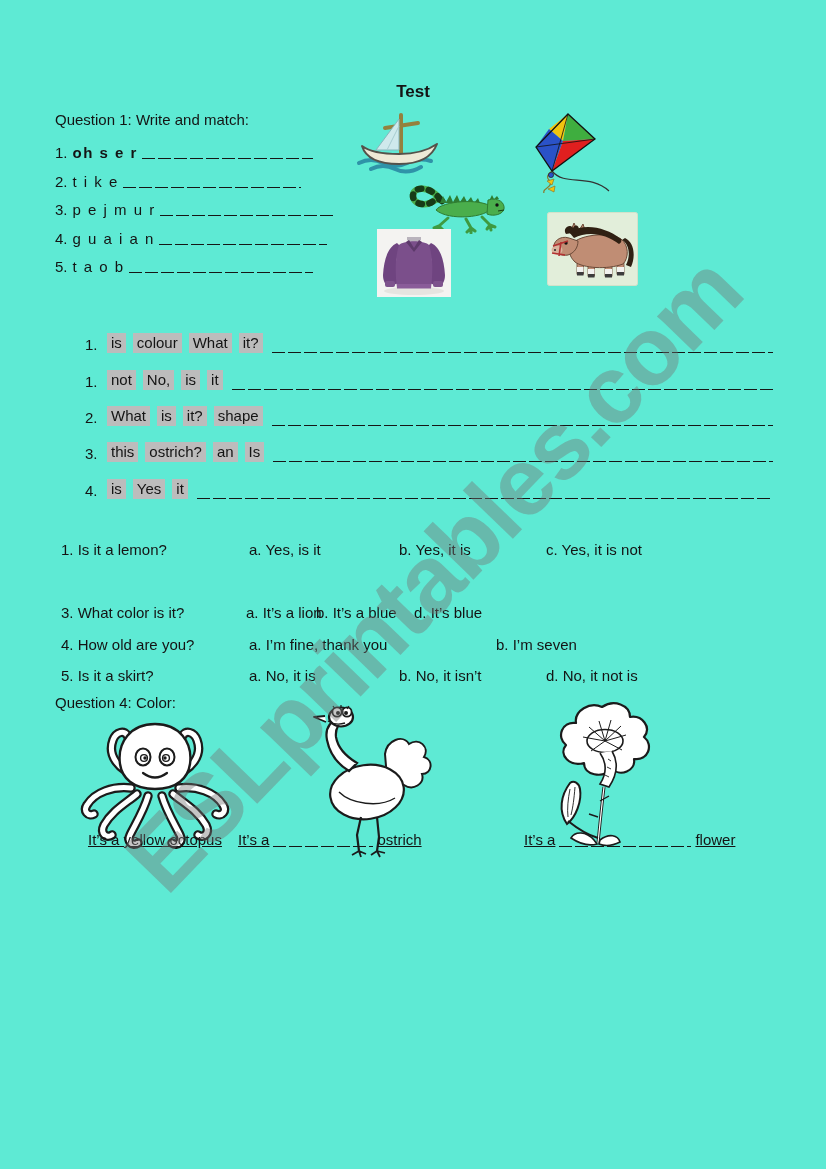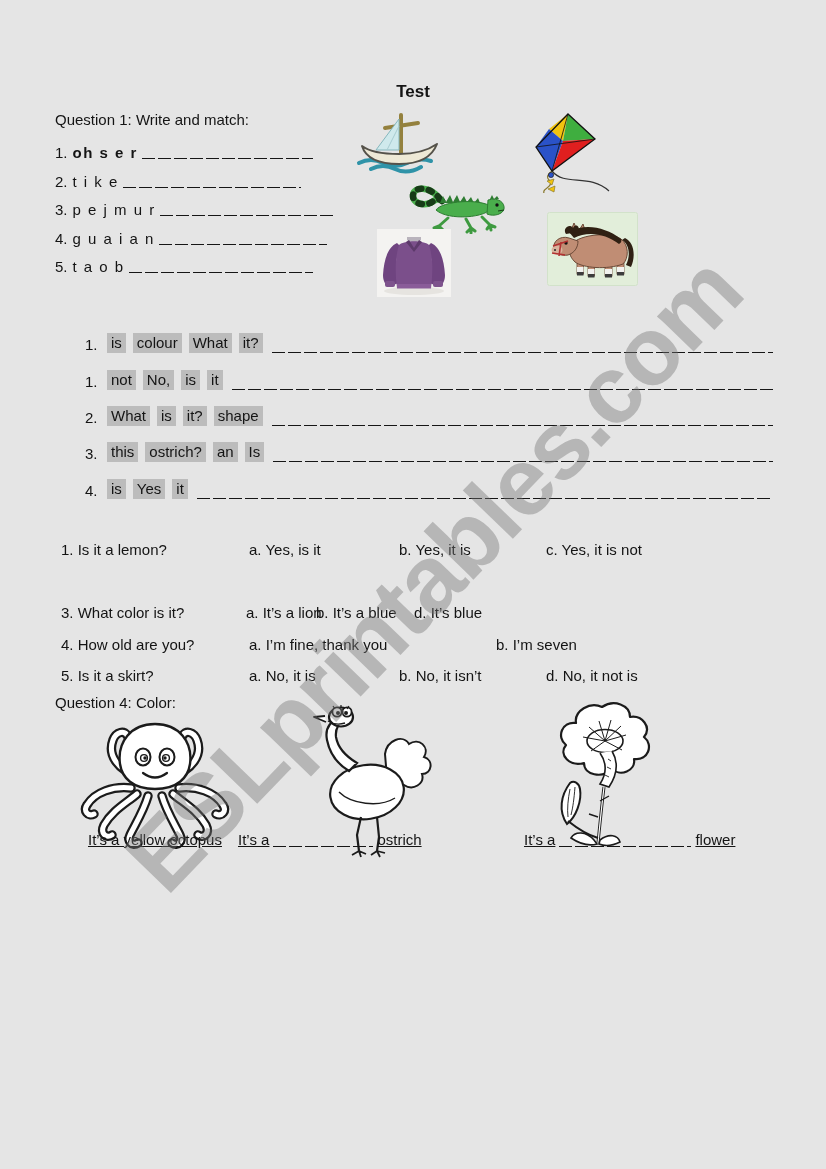--- a/index.html
+++ b/index.html
@@ -1,16 +1,16 @@
 <!DOCTYPE html>
 <html><head>
 <meta charset="utf-8">
 <style>
   html,body{margin:0;padding:0;background:#ffffff;}
-  .page{position:relative;width:826px;height:1169px;background:#e5e5e5;overflow:hidden;
+  .page{position:relative;width:826px;height:1169px;background:#5eead4;overflow:hidden;
         font-family:"Liberation Sans",sans-serif;font-size:15px;color:#141414;}
   .abs{position:absolute;}
   .title{position:absolute;top:82px;left:0;width:826px;text-align:center;
          font-size:17px;font-weight:700;}
   .qheader{position:absolute;left:55px;white-space:nowrap;}
   .qheader .b{font-weight:400;}
   
   .ul{display:inline-block;
       background-image:repeating-linear-gradient(90deg,#161616 0 13px,rgba(0,0,0,0) 13px 16px);
       background-size:100% 1.4px;background-repeat:no-repeat;background-position:0 100%;}

